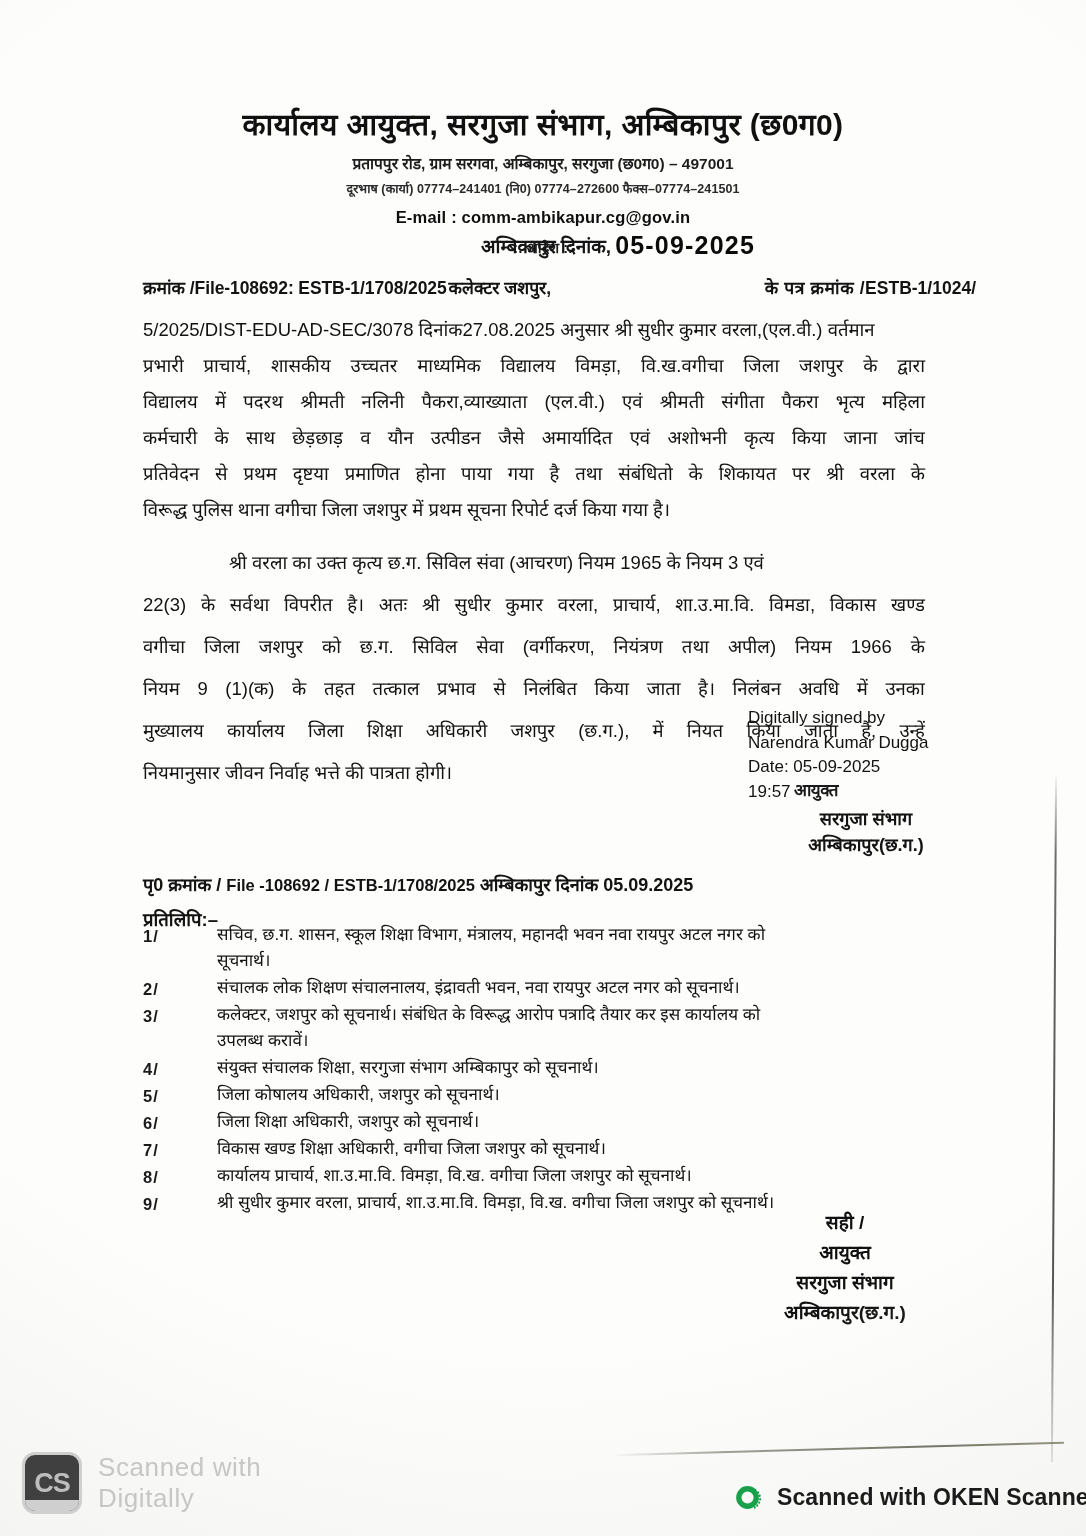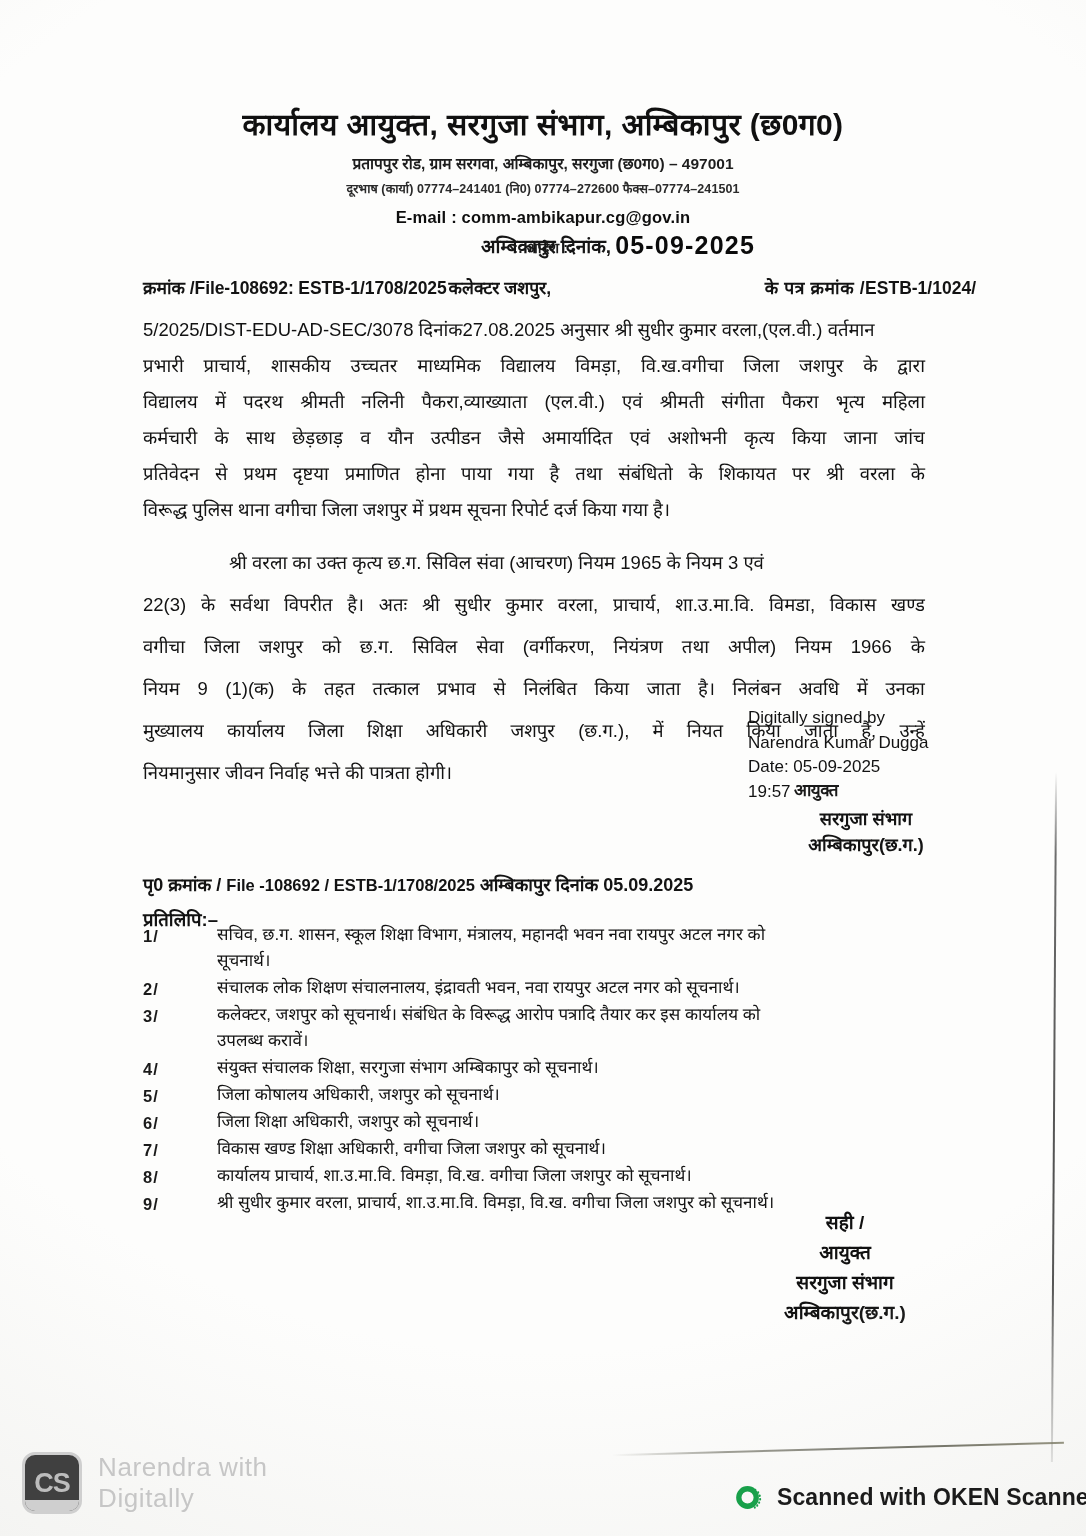--- a/index.html
+++ b/index.html
@@ -552,21 +552,21 @@
     <div>अम्बिकापुर(छ.ग.)</div>
   </div>
 
   <div class="paper-edge-right"></div>
   <div class="paper-edge-bottom"></div>
   <div class="scan-tint"></div>
 
   <div class="cam-wm">
     <div class="cs-badge">CS</div>
     <div class="cam-text">
-      <div>Narendra with</div>
+      <div>Scanned with</div>
       <div>Digitally</div>
     </div>
   </div>
 
   <div class="oken-wm">
     <svg class="oken-logo" viewBox="0 0 64 64">
       <circle cx="30" cy="32" r="18" fill="none" stroke="#18a04a" stroke-width="11"></circle>
       <g fill="#18a04a">
         <rect x="44" y="14" width="4" height="5" rx="1.6"></rect>
         <rect x="50" y="19" width="4" height="5" rx="1.6"></rect>

